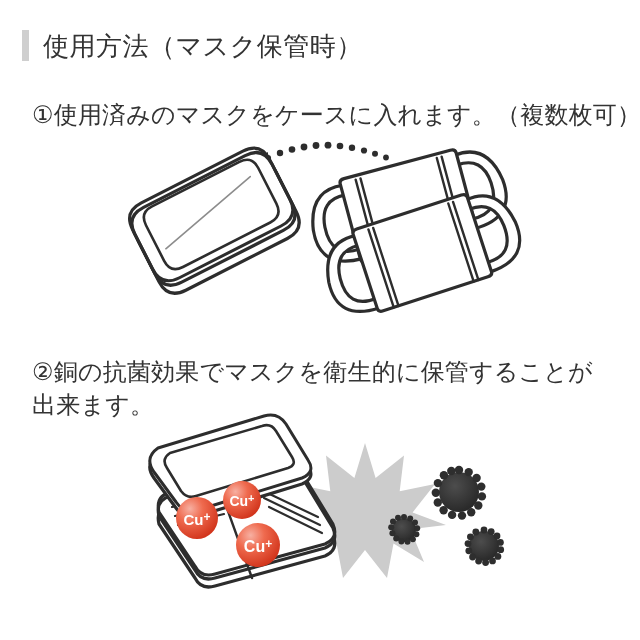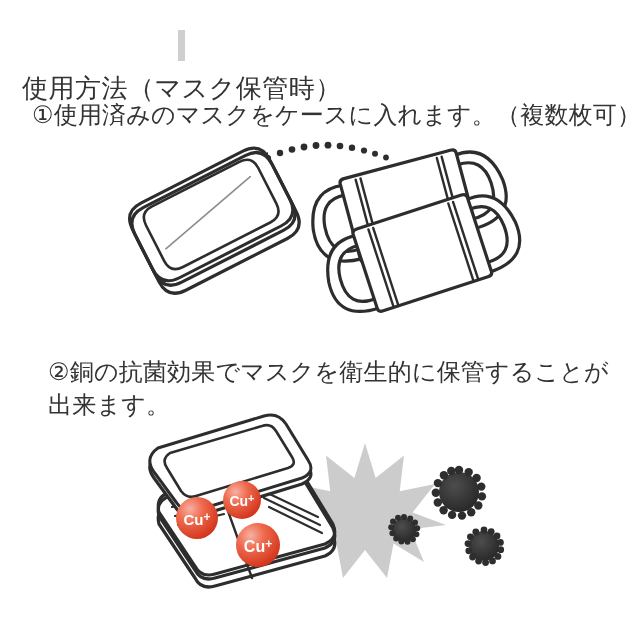--- a/index.html
+++ b/index.html
@@ -23,21 +23,20 @@
   }
 
   
   .heading {
     position: absolute;
     left: 22px;
     top: 30px;
     display: flex;
     align-items: center;
     gap: 14px;
-    flex-direction: column;
   }
   .heading-bar {
     width: 7px;
     height: 31px;
     background: #cfcfcf;
     flex: none;
   }
   .heading-text {
     font-size: 26px;
     line-height: 1;
@@ -53,21 +52,21 @@
     line-height: 33px;
     letter-spacing: 0.2px;
     color: #333333;
   }
   #step1-text {
     left: 32px;
     top: 98px;
     white-space: nowrap;
   }
   #step2-text {
-    left: 48px;
+    left: 32px;
     top: 355px;
     width: 580px;
   }
 
   
   .stage {
     position: absolute;
     left: 0;
     top: 0;
     width: 640px;

